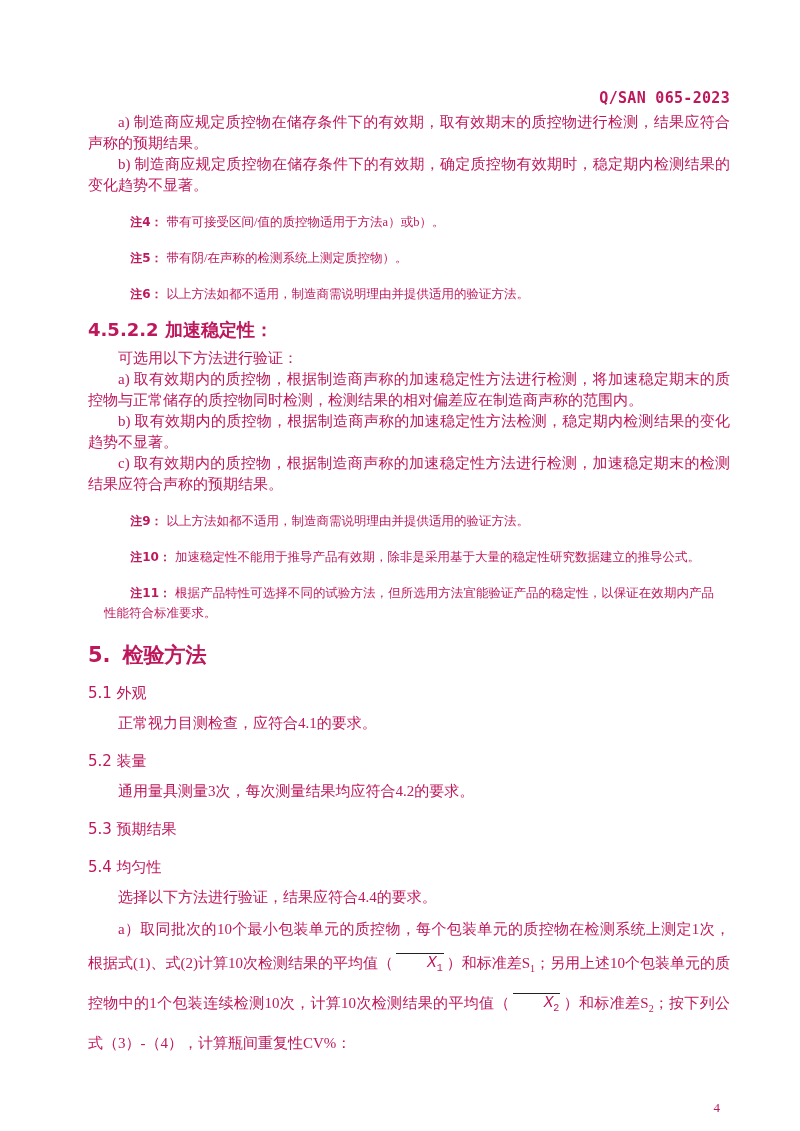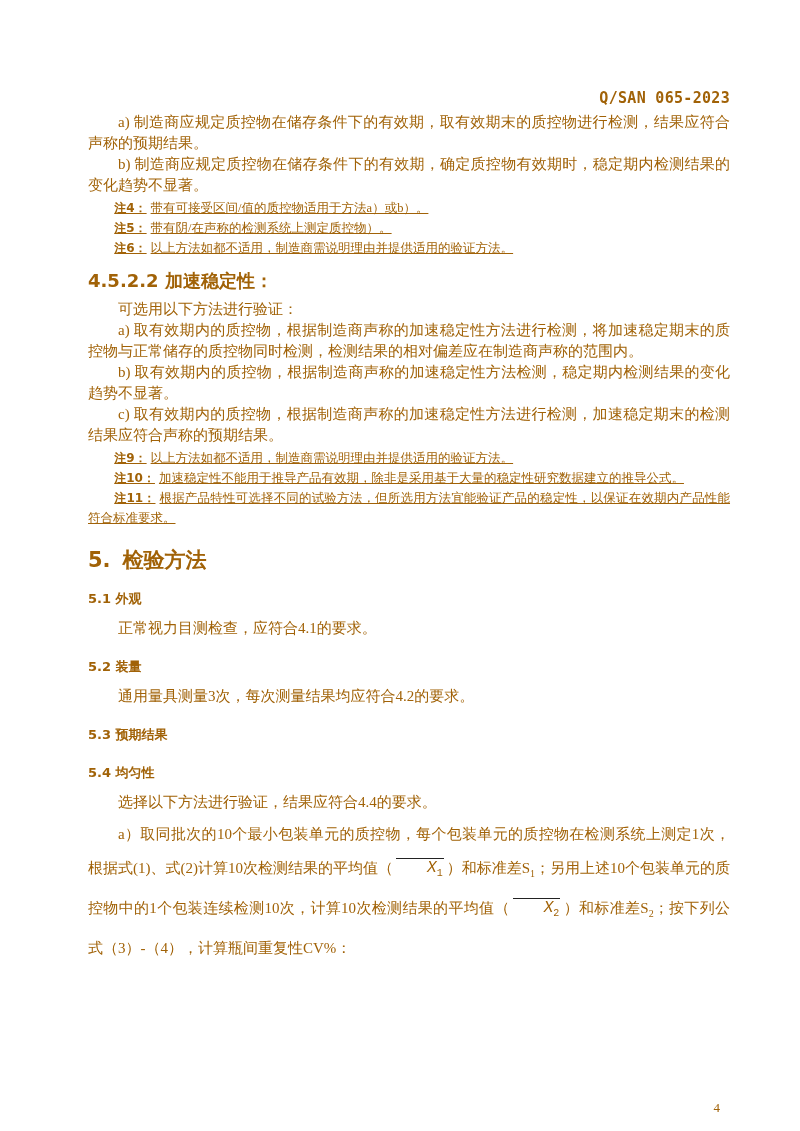--- a/index.html
+++ b/index.html
@@ -4,21 +4,21 @@
 <style>
   html, body { margin: 0; padding: 0; background: #ffffff; }
   .page {
     position: relative;
     width: 800px;
     height: 1131px;
     background: #ffffff;
     box-sizing: border-box;
     padding: 90px 70px 0 88px;
     font-family: "Liberation Serif", "DejaVu Serif", serif;
-    color: #a16207;
+    color: #be185d;
     overflow: hidden;
   }
   .doc-header {
     font-family: "DejaVu Sans Mono", "Liberation Mono", monospace;
     font-weight: 600;
     font-size: 15px;
     line-height: 16px;
     text-align: right;
     letter-spacing: 0.3px;
     margin: 0 0 6px 0;
@@ -29,22 +29,21 @@
     text-align: justify;
     text-indent: 2em;
     margin: 0;
   }
   .notes { margin-top: 2px; }
   .note {
     font-size: 12.5px;
     line-height: 20px;
     text-align: justify;
     text-indent: 2.1em;
-    margin: 0;
-    text-decoration: underline;
+    margin: 16px;
   }
   .note-label {
     font-weight: bold;
     font-family: "DejaVu Sans", "Liberation Sans", sans-serif;
     font-size: 12px;
     margin-right: 4px;
   }
   .sub-heading {
     font-family: "DejaVu Sans", "Liberation Sans", sans-serif;
     font-weight: bold;
@@ -55,22 +54,22 @@
   .section-heading {
     font-family: "DejaVu Sans", "Liberation Sans", sans-serif;
     font-weight: bold;
     font-size: 21px;
     line-height: 21px;
     margin: 22px 0 0 0;
   }
   .section-heading .num { margin-right: 12px; }
   .h3 {
     font-family: "DejaVu Sans", "Liberation Sans", sans-serif;
-    font-weight: bold;
-    font-size: 13px;
+    font-weight: normal;
+    font-size: 15px;
     line-height: 21px;
     margin: 17px 0 9px 0;
   }
   .formula-para {
     font-size: 15px;
     line-height: 34px;
     text-align: justify;
     text-indent: 2em;
     margin: 4px 0 0 0;
   }

